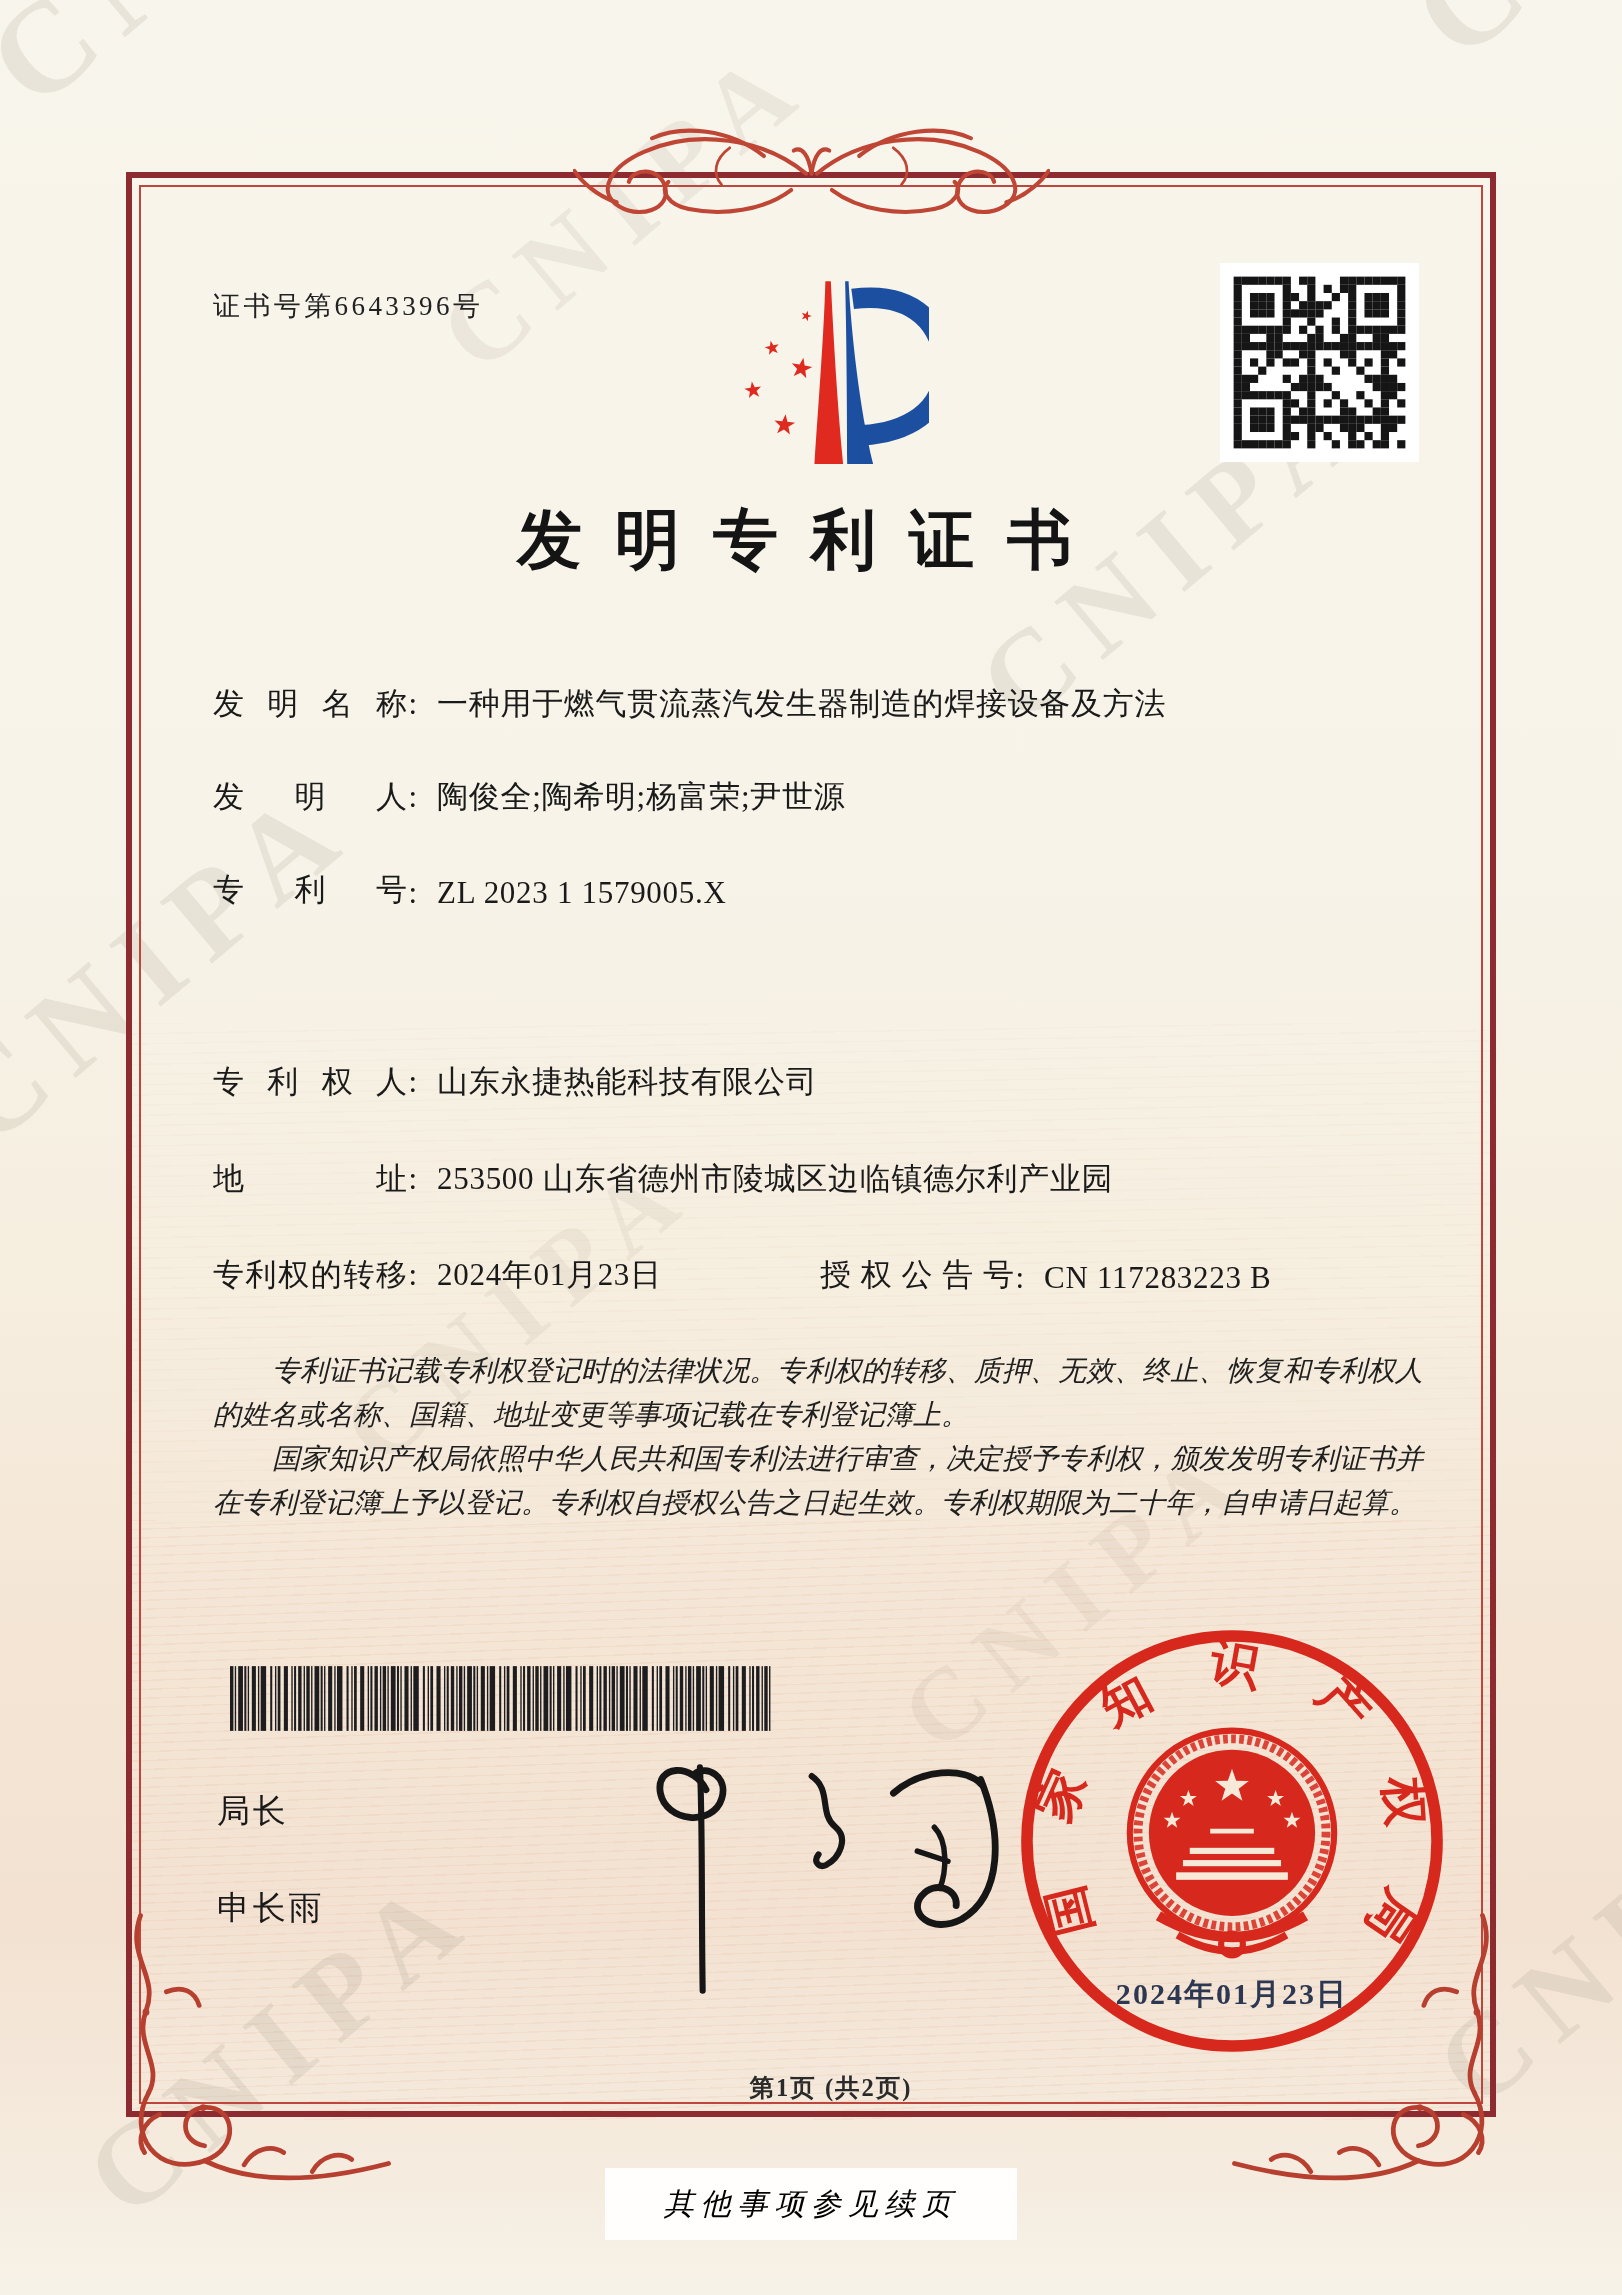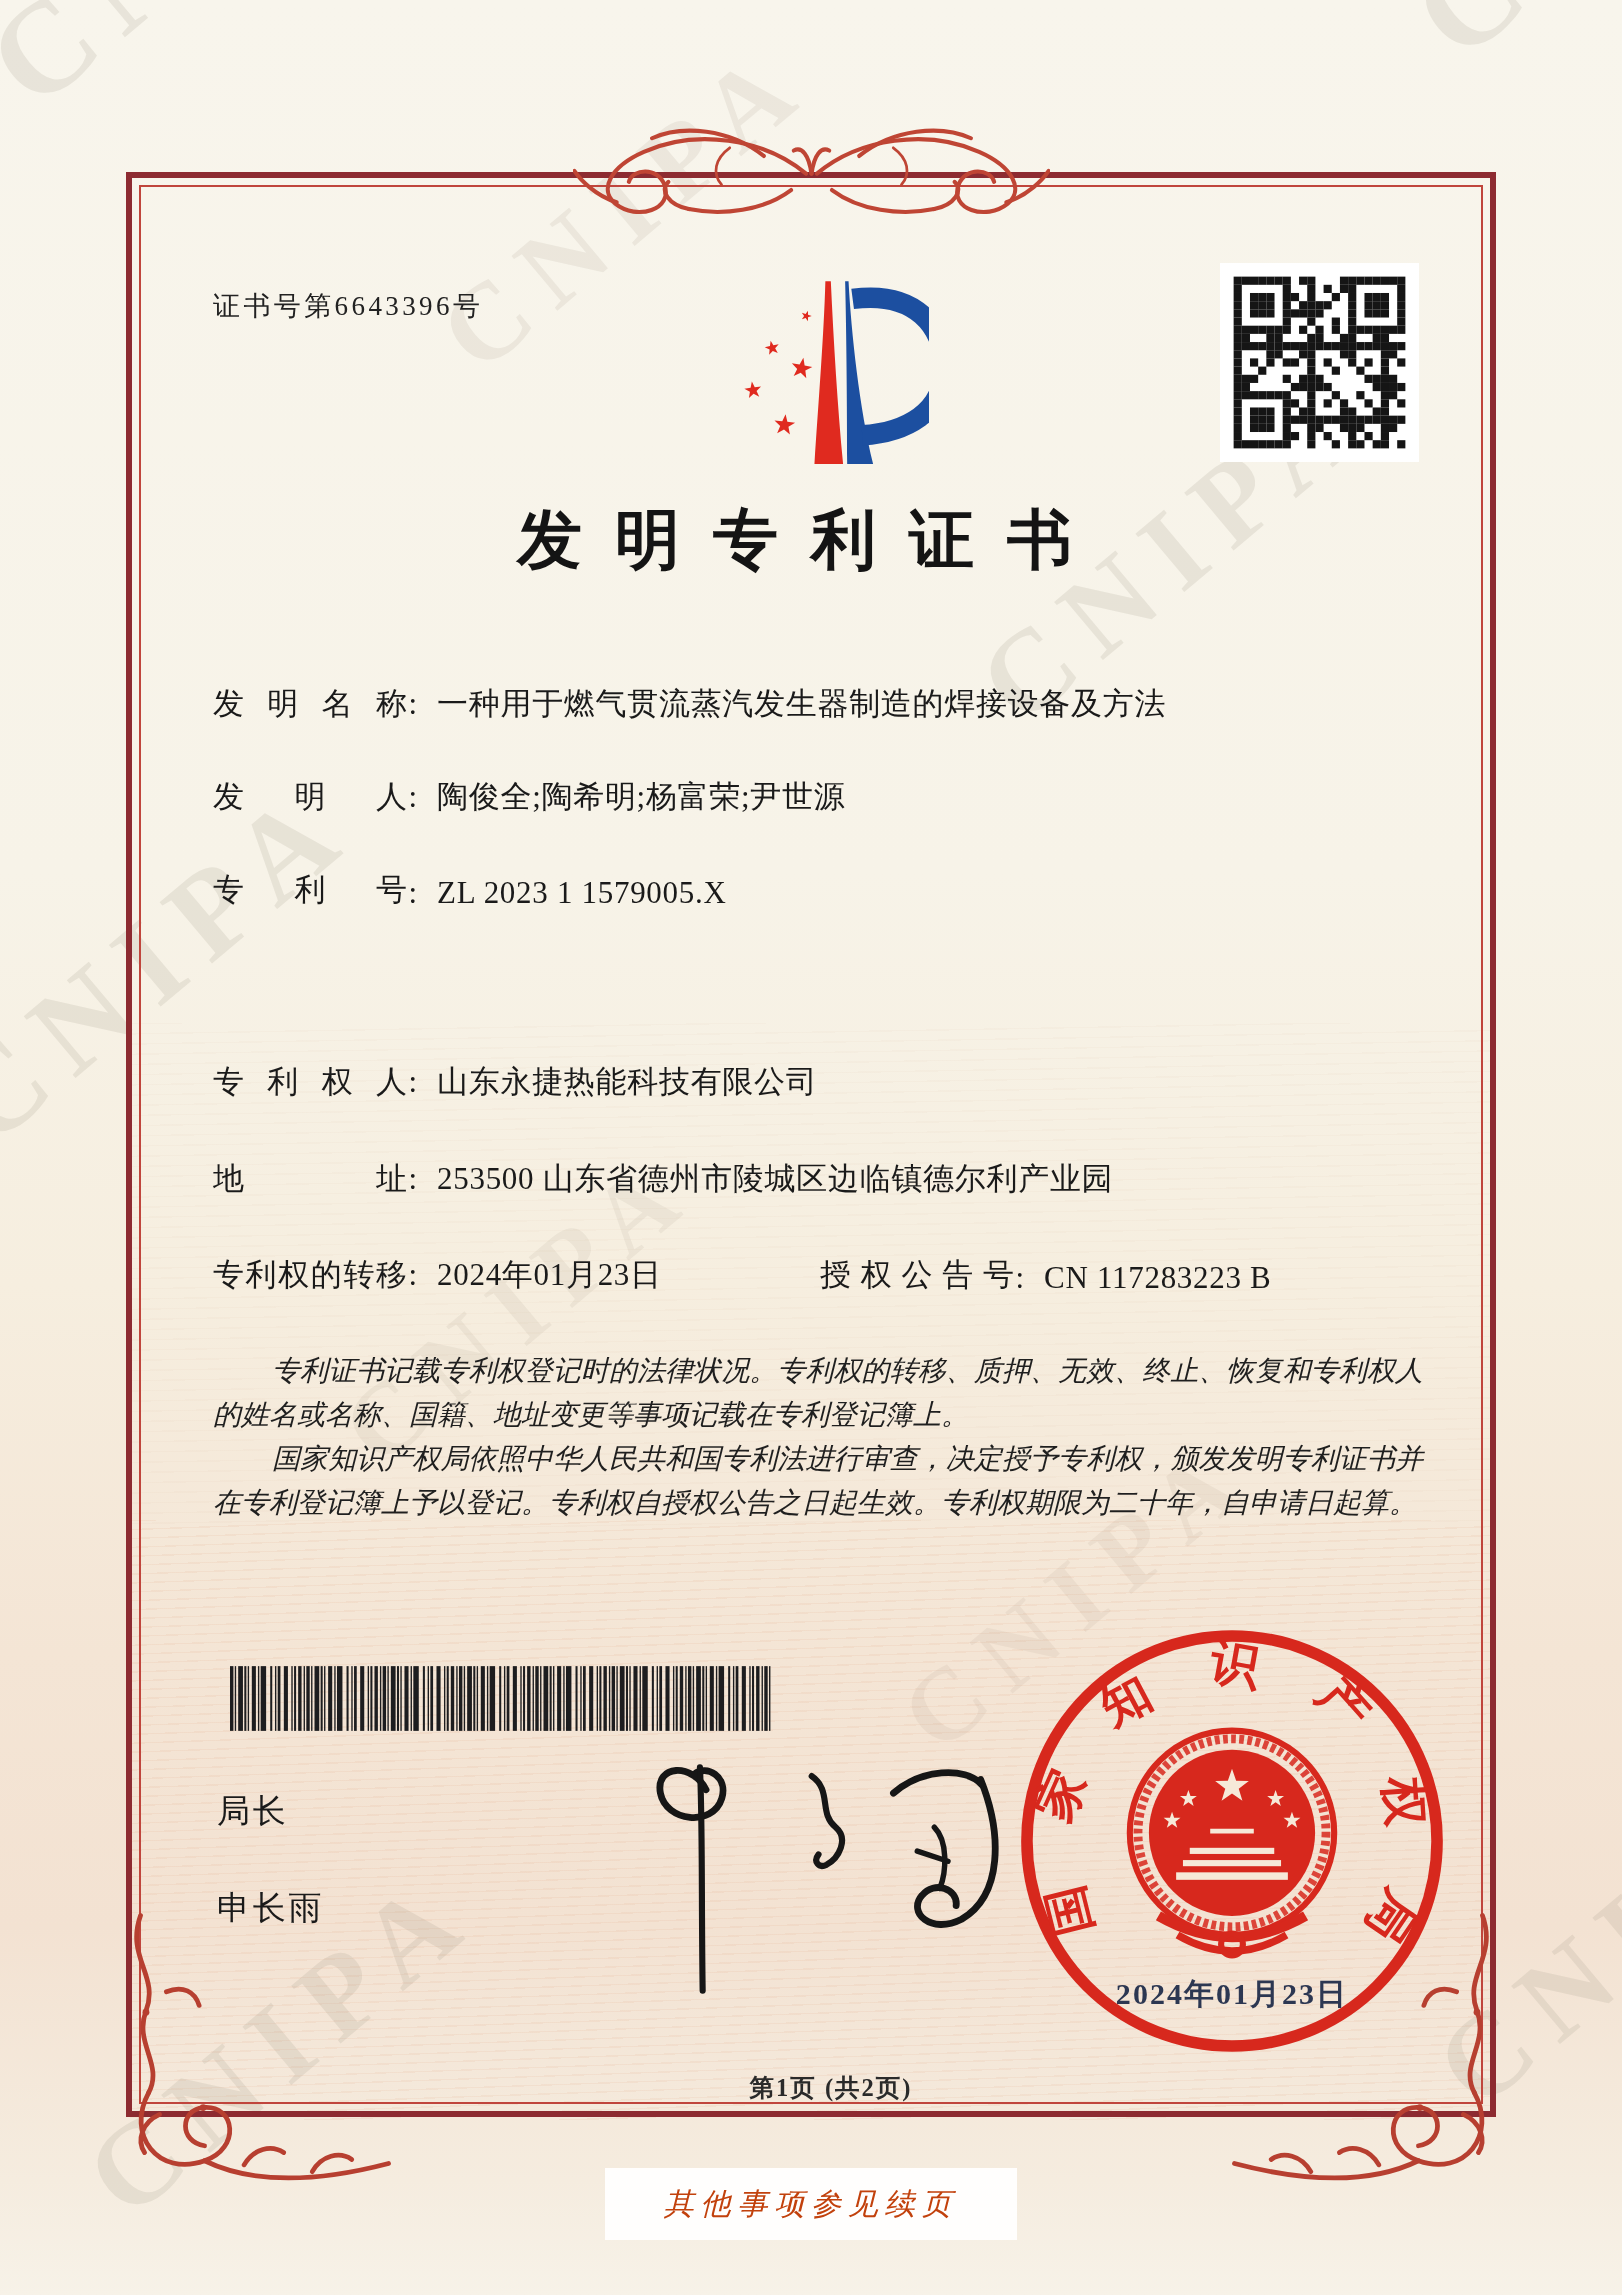--- a/index.html
+++ b/index.html
@@ -68,21 +68,21 @@
   .signature{position:absolute;left:566px;top:1725px;width:505px;height:293px;}
 
   .seal{position:absolute;left:1014px;top:1623px;width:436px;height:436px;}
   .seal text{font-family:"Liberation Serif","DejaVu Serif",serif;}
 
   .page-indicator{position:absolute;left:126px;top:2071px;width:1370px;text-align:center;
     font-size:24.5px;font-weight:700;letter-spacing:2px;color:#2a2a2a;margin-left:20px;}
 
   .note{position:absolute;left:605px;top:2168px;width:412px;height:72px;background:rgba(255,255,255,0.92);
     display:flex;align-items:center;justify-content:center;font-size:30px;font-style:italic;
-    letter-spacing:6.8px;color:#c2410c;}
+    letter-spacing:6.8px;color:#000000;}
 </style>
 </head>
 <body>
 
 <div id="page">
 
   <div class="waves2"></div>
   <div class="waves"></div>
 
   <span class="wm wm1">CNIPA</span>

